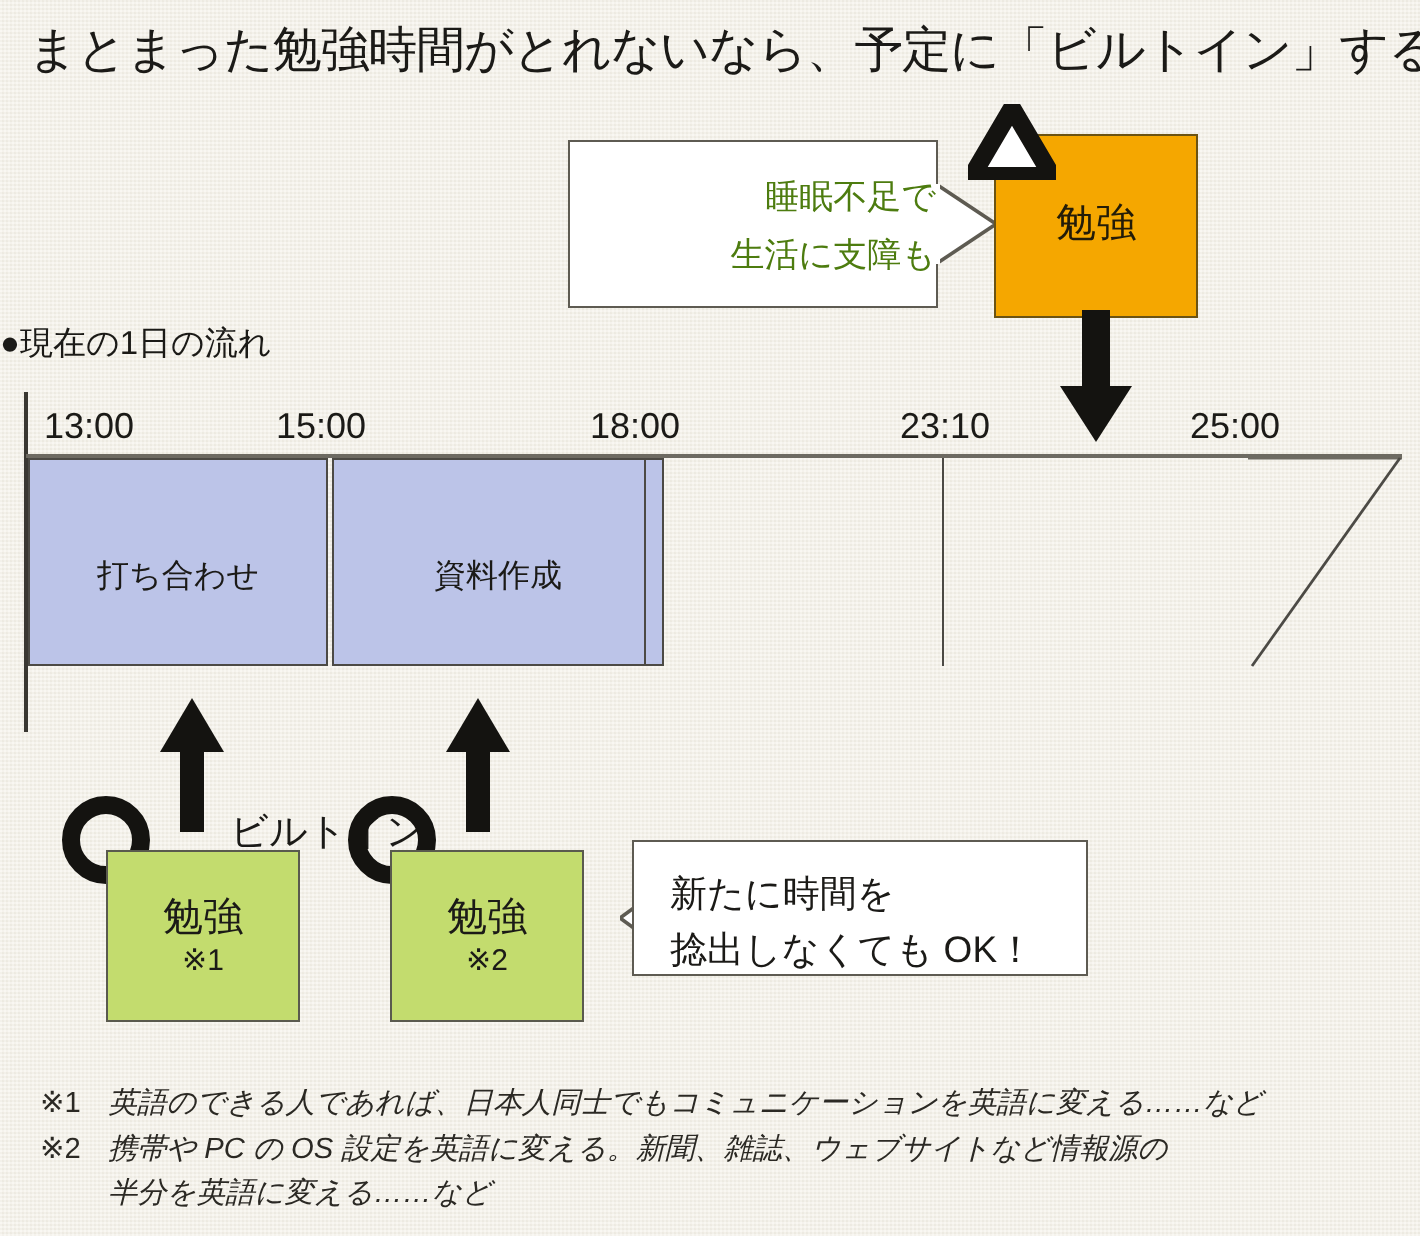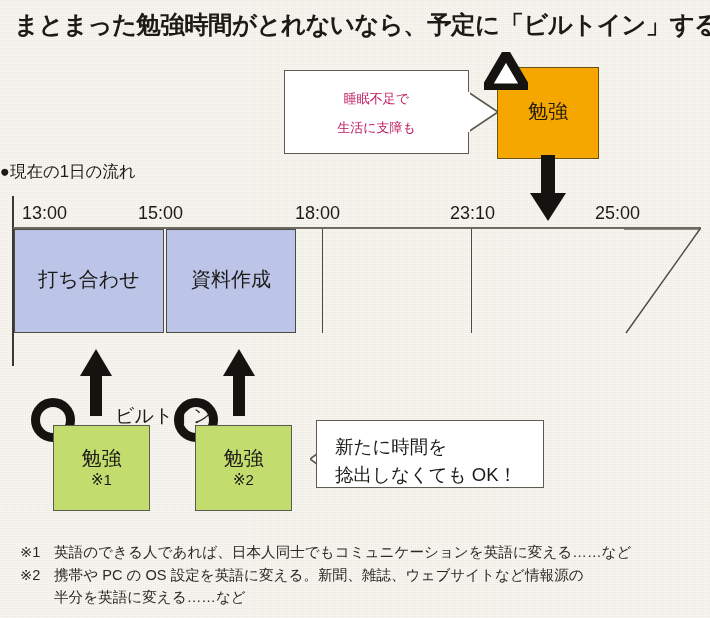--- a/index.html
+++ b/index.html
@@ -24,21 +24,21 @@
       #f3f0e7;
   }
 
   
   .title {
     position: absolute;
     left: 14px;
     top: 8px;
     width: 690px;
     font-size: 24.5px;
-    font-weight: bold;
+    font-weight: normal;
     letter-spacing: -0.6px;
     color: #1b1a17;
     white-space: nowrap;
   }
 
   
   .bubble-up {
     position: absolute;
     left: 284px;
     top: 70px;
@@ -46,24 +46,24 @@
     height: 84px;
     background: #ffffff;
     border: 1.6px solid #5e5b52;
     box-sizing: border-box;
   }
   .bubble-up-text {
     position: absolute;
     left: 0;
     top: 13px;
     width: 100%;
-    text-align: center;
-    font-size: 13px;
+    text-align: right;
+    font-size: 17px;
     line-height: 29px;
-    color: #be185d;
+    color: #4d7c0f;
     white-space: pre-line;
   }
   
   .bubble-up-tail {
     position: absolute;
     left: 468px;
     top: 92px;
     width: 30px;
     height: 40px;
   }
@@ -161,24 +161,24 @@
   .tl-block.empty {
     background: transparent;
     border-left: 1.3px solid #4c4a45;
     border-right: 1.3px solid #4c4a45;
     border-top: none;
     border-bottom: none;
   }
   .tl-block-label {
     position: absolute;
     left: 0;
-    top: 36px;
+    top: 48px;
     width: 100%;
     text-align: center;
-    font-size: 20px;
+    font-size: 16px;
     color: #1b1a17;
     white-space: nowrap;
   }
   .tl-tail {
     position: absolute;
     left: 624px;
     top: 228px;
     width: 78px;
     height: 106px;
   }
@@ -277,20 +277,21 @@
     align-items: flex-start;
   }
   .footnote-marker {
     flex: 0 0 auto;
     width: 34px;
     white-space: nowrap;
   }
   .footnote-text {
     flex: 1 1 auto;
     white-space: pre-line;
+    font-style: italic;
   }
 </style>
 </head>
 <body>
 
 <div id="root">
 
   <div class="title">まとまった勉強時間がとれないなら、予定に「ビルトイン」する</div>
 
   <div class="bubble-up">
@@ -323,21 +324,21 @@
 
   <div class="tick-label" style="left:22px">13:00</div>
   <div class="tick-label" style="left:138px">15:00</div>
   <div class="tick-label" style="left:295px">18:00</div>
   <div class="tick-label" style="left:450px">23:10</div>
   <div class="tick-label" style="left:595px">25:00</div>
 
   <div class="tl-block" style="left:14px;width:150px">
     <div class="tl-block-label">打ち合わせ</div>
   </div>
-  <div class="tl-block" style="left:166px;width:130px">
+  <div class="tl-block" style="left:166px;width:166px">
     <div class="tl-block-label">資料作成</div>
   </div>
   <div class="tl-block empty" style="left:322px;width:150px">
     <div class="tl-block-label"></div>
   </div>
 
   <svg class="tl-tail" viewBox="0 0 78 106">
     <line x1="0" y1="1" x2="77" y2="1" stroke="#6d6a62" stroke-width="1.6"></line>
     <line x1="76" y1="1" x2="2" y2="105" stroke="#4c4a45" stroke-width="1.4"></line>
   </svg>

